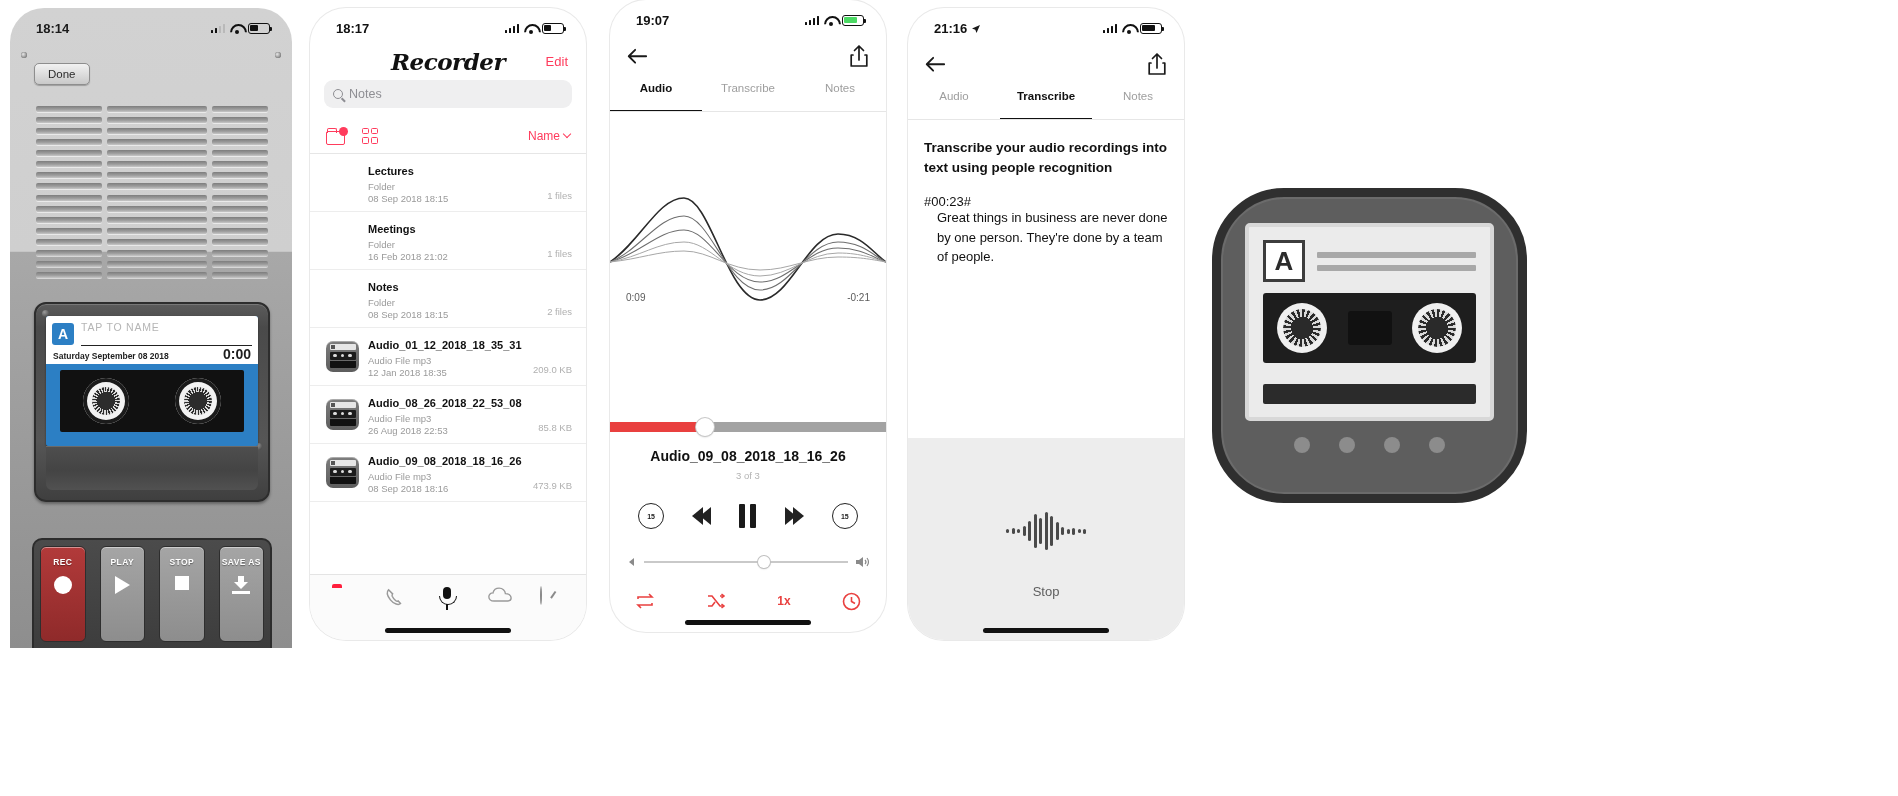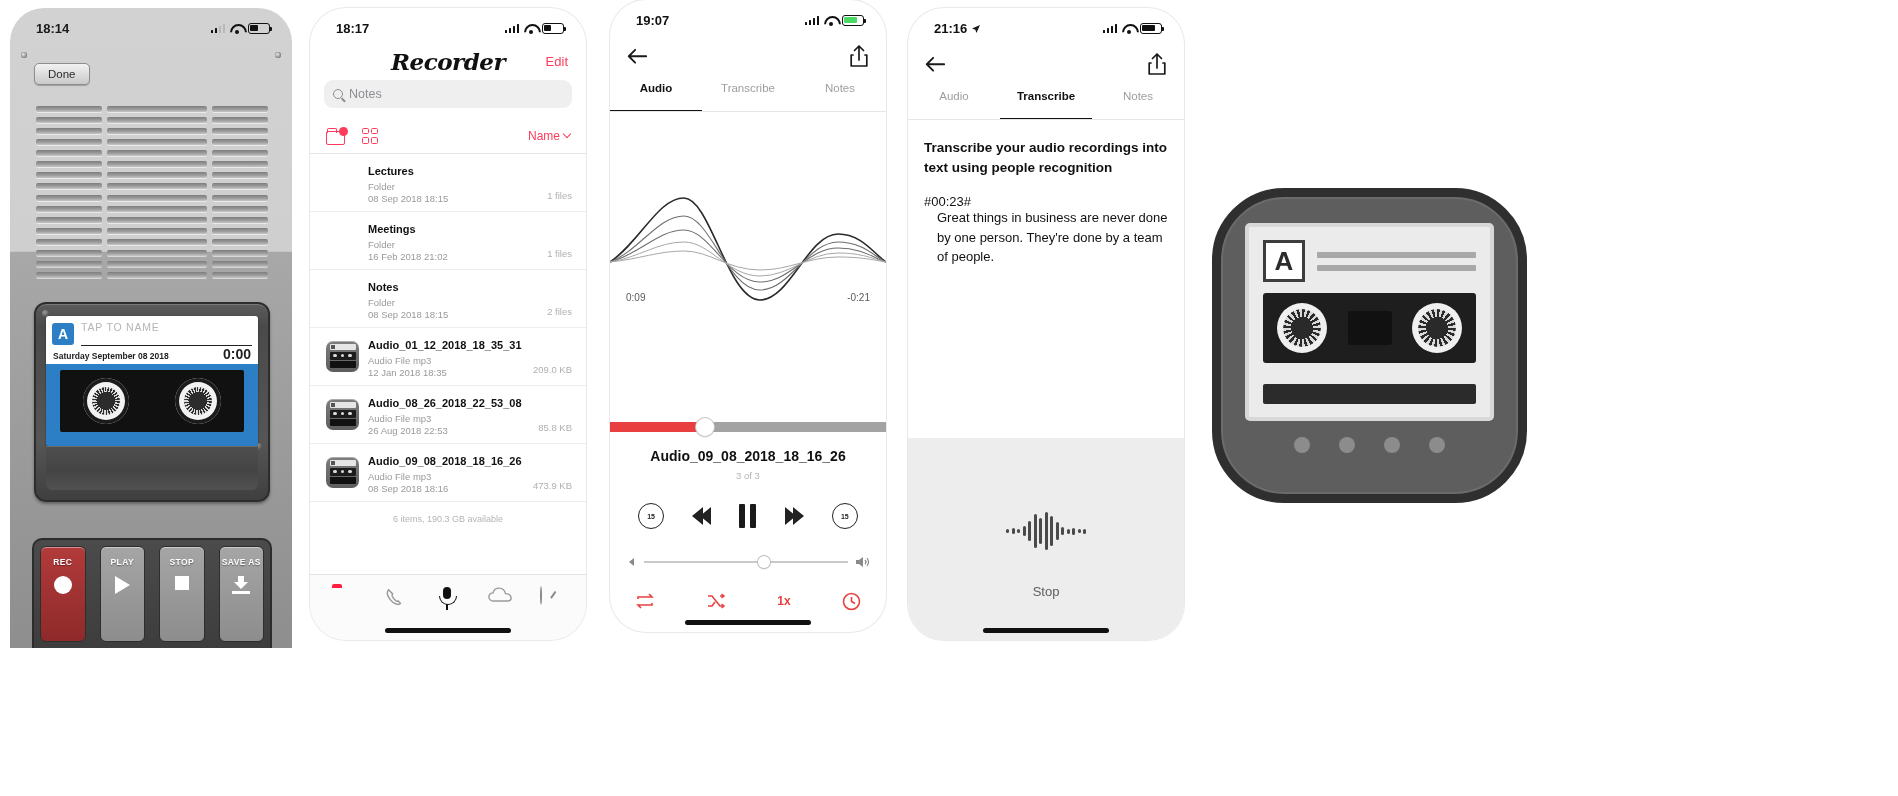--- a/index.html
+++ b/index.html
@@ -633,21 +633,20 @@
               <span class="t3"></span>
             </span>
         </span>
         <span class="fmeta">
           <span class="fname">Audio_09_08_2018_18_16_26</span>
           <div class="fsub">Audio File mp3</div>
           <div class="fdate">08 Sep 2018 18:16</div>
         </span>
         <span class="fsize">473.9 KB</span>
       </div>
-      <div class="fcount">6 items, 190.3 GB available</div>
     </div>
 
     <div class="tabbar">
       <span class="tb-ic"><span class="ic-folder-fill" style="margin-top:4px"></span></span>
       <span class="tb-ic">
         <svg class="ic-phone" viewBox="0 0 24 24" fill="none" stroke="#9a9a9a" stroke-width="1.6">
           <path d="M5 3 C3 5 3 9 7 14 C11 19 16 20 18 18 L15.5 15.2 C14.6 15.8 13.6 15.6 12.6 14.7 C11 13.2 9.6 11.4 9 10 C8.6 9 8.8 8.2 9.4 7.5 Z"></path>
         </svg>
       </span>
       <span class="tb-ic"><span class="ic-mic"><i></i></span></span>

